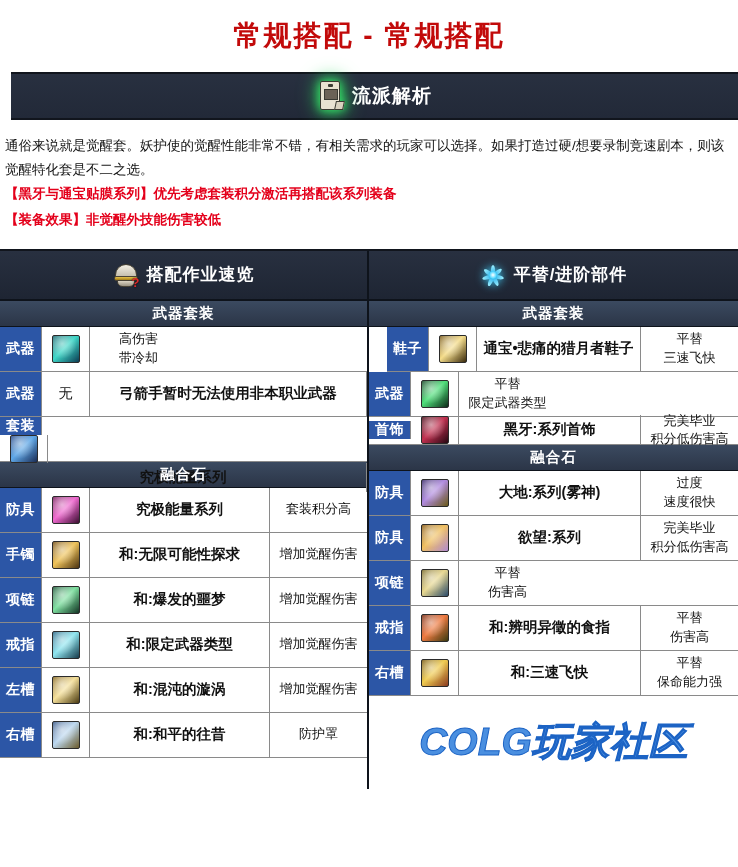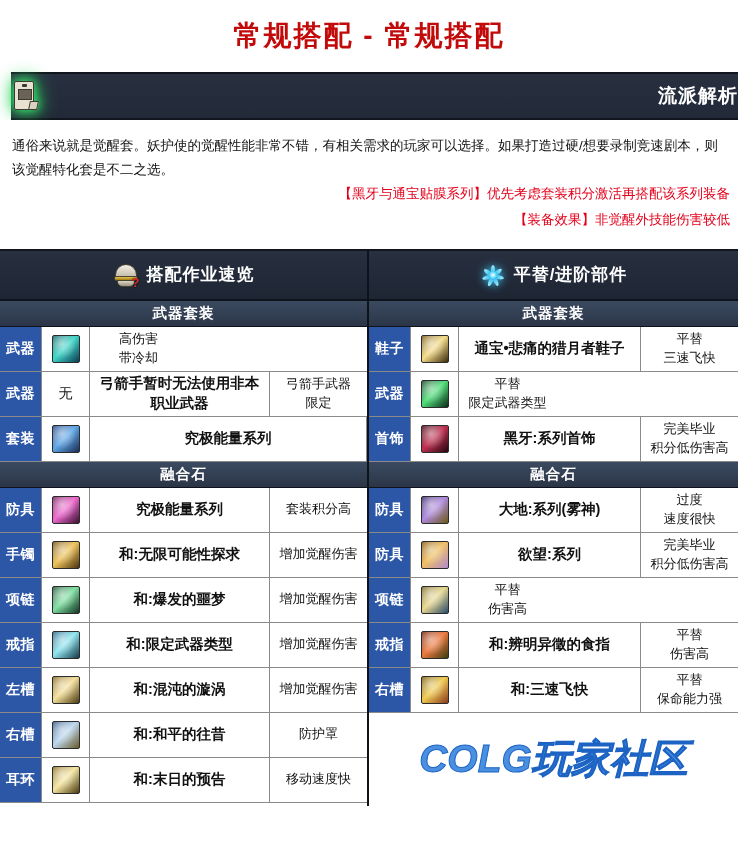--- a/index.html
+++ b/index.html
@@ -46,21 +46,21 @@
     font-weight:bold;
     letter-spacing:2px;
   }
 
   
   .dark-head {
     height:48px;
     background:linear-gradient(#283040,#222938);
     border-top:2px solid #11151d;
     border-bottom:2px solid #11151d;
-    display:flex; align-items:center; justify-content:space-between;
+    display:flex; align-items:center; justify-content:center;
     gap:9px;
     position:relative; z-index:10;margin-left:11px;
   }
   .dark-head .label {
     color:#ffffff; font-size:19px; font-weight:bold; letter-spacing:1px;
   }
 
   
   .icon-scroll {
     width:26px; height:30px; position:relative; display:inline-block;
@@ -78,27 +78,27 @@
     content:""; position:absolute; left:7px; top:2px; width:5px; height:3px;
     background:#3a3a33; border-radius:1px;
   }
   .icon-scroll .curl{
     position:absolute; right:-1px; bottom:1px; width:9px; height:9px;
     background:#d9d2c0; border:1.5px solid #3a3a33; transform:skewX(-12deg);
   }
 
   
   .desc {
-    padding:14px 8px 16px 12px;
+    padding:14px 8px 16px 5px;
     border-bottom:2px solid #11151d;
     background:#fff;
     position:relative; z-index:10;
   }
   .desc p { font-size:13.5px; line-height:1.75; color:#111; }
-  .desc .red { color:#e4001b; font-weight:normal; font-size:13.5px; line-height:1.9;text-align:right; }
+  .desc .red { color:#e4001b; font-weight:bold; font-size:13.5px; line-height:1.9; }
 
   
   .panels { display:flex; position:relative; z-index:10; }
   .panel { width:369px; position:relative; }
   .panel.left { border-right:2px solid #0e131b; }
 
   .panel-head {
     height:50px;
     background:linear-gradient(#283040,#1e2533);
     border-bottom:2px solid #0e131b;
@@ -261,24 +261,22 @@
           <div class="cell-icon">
             <div class="item-ico" style="background: linear-gradient(135deg, rgb(29, 107, 116), rgb(63, 216, 200) 45%, rgb(11, 58, 82));"></div>
           </div>
           <div class="cell-note" style="white-space: pre-line;">高伤害
 带冷却</div>
         </div>
         <div class="row" style="height: 45px;">
           <div class="cell-label">武器</div>
           <div class="cell-icon">无</div>
           <div class="cell-name">弓箭手暂时无法使用非本职业武器</div>
-          <div class="cell-note" style="white-space: pre-line;">弓箭手武器
-限定</div>
-        </div>
-        <div class="row" style="height: 45px;">
+        </div>
+        <div class="row" style="height: 45px; flex-direction: column;">
           <div class="cell-label">套装</div>
           <div class="cell-icon">
             <div class="item-ico" style="background: linear-gradient(135deg, rgb(43, 75, 138), rgb(95, 168, 232) 45%, rgb(26, 44, 85));"></div>
           </div>
           <div class="cell-name">究极能量系列</div>
         </div>
         <div class="sub-head">融合石</div>
         <div class="row" style="height: 45px;">
           <div class="cell-label">防具</div>
           <div class="cell-icon">
@@ -319,66 +317,58 @@
           <div class="cell-name">和:混沌的漩涡</div>
           <div class="cell-note" style="white-space: pre-line;">增加觉醒伤害</div>
         </div>
         <div class="row" style="height: 45px;">
           <div class="cell-label">右槽</div>
           <div class="cell-icon">
             <div class="item-ico" style="background: linear-gradient(135deg, rgb(58, 90, 138), rgb(188, 216, 240) 45%, rgb(106, 90, 42));"></div>
           </div>
           <div class="cell-name">和:和平的往昔</div>
           <div class="cell-note" style="white-space: pre-line;">防护罩</div>
-        </div>
-        <div class="row" style="height: 45px;">
-          <div class="cell-label">耳环</div>
-          <div class="cell-icon">
-            <div class="item-ico" style="background: linear-gradient(135deg, rgb(138, 112, 32), rgb(245, 230, 160) 45%, rgb(74, 58, 18));"></div>
-          </div>
-          <div class="cell-name">和:末日的预告</div>
-          <div class="cell-note" style="white-space: pre-line;">移动速度快</div>
         </div>
       </div>
   </div>
 
   <div class="panel right">
     <div class="panel-head">
       <span class="icon-swirl">
         <i></i>
           <i></i>
           <i></i>
           <i></i>
           <i></i>
           <i></i>
           <i></i>
           <span class="core"></span>
       </span>
       <span class="label">平替/进阶部件</span>
     </div>
     <div class="panel-body" id="right-body">
         <div class="sub-head">武器套装</div>
-        <div class="row" style="height: 45px;">
+        <div class="row" style="height: 45px; margin-left: 18px;">
           <div class="cell-label">鞋子</div>
           <div class="cell-icon">
             <div class="item-ico" style="background: linear-gradient(135deg, rgb(122, 90, 24), rgb(245, 221, 138) 45%, rgb(58, 42, 12));"></div>
           </div>
           <div class="cell-name">通宝•悲痛的猎月者鞋子</div>
           <div class="cell-note" style="white-space: pre-line;">平替
 三速飞快</div>
         </div>
         <div class="row" style="height: 45px;">
           <div class="cell-label">武器</div>
           <div class="cell-icon">
             <div class="item-ico" style="background: linear-gradient(135deg, rgb(26, 74, 42), rgb(79, 224, 122) 45%, rgb(13, 42, 24));"></div>
           </div>
           <div class="cell-note" style="white-space: pre-line;">平替
 限定武器类型</div>
         </div>
-        <div class="row" style="height: 45px;">
+        <div class="row" style="height: 28px; align-items: center;">
           <div class="cell-label">首饰</div>
           <div class="cell-icon">
             <div class="item-ico" style="background: linear-gradient(135deg, rgb(74, 15, 26), rgb(194, 48, 80) 45%, rgb(36, 8, 18));"></div>
           </div>
           <div class="cell-name">黑牙:系列首饰</div>
           <div class="cell-note" style="white-space: pre-line;">完美毕业
 积分低伤害高</div>
         </div>
         <div class="sub-head">融合石</div>
         <div class="row" style="height: 45px;">

